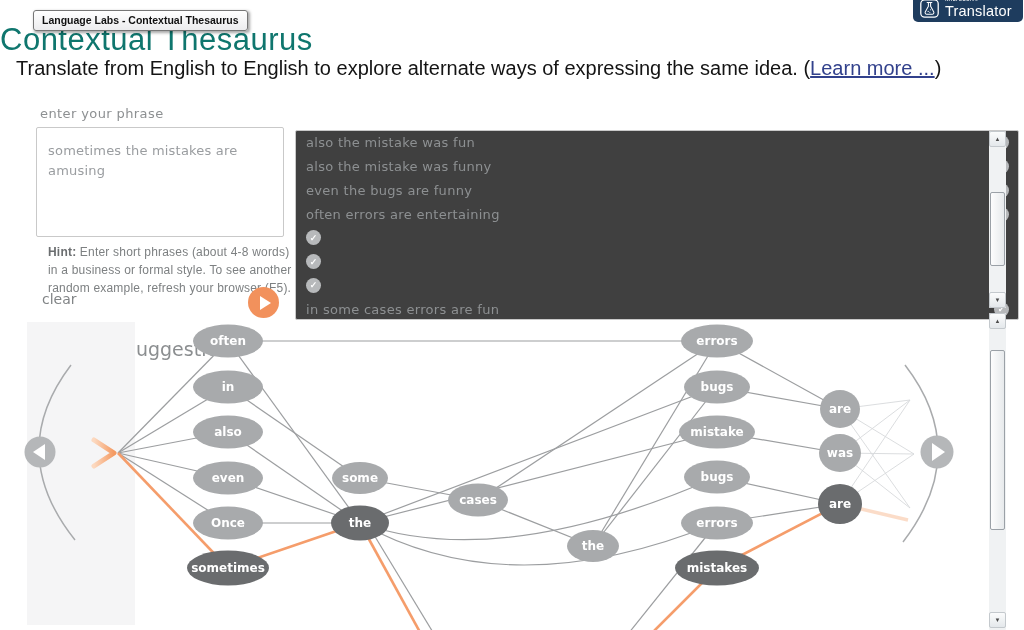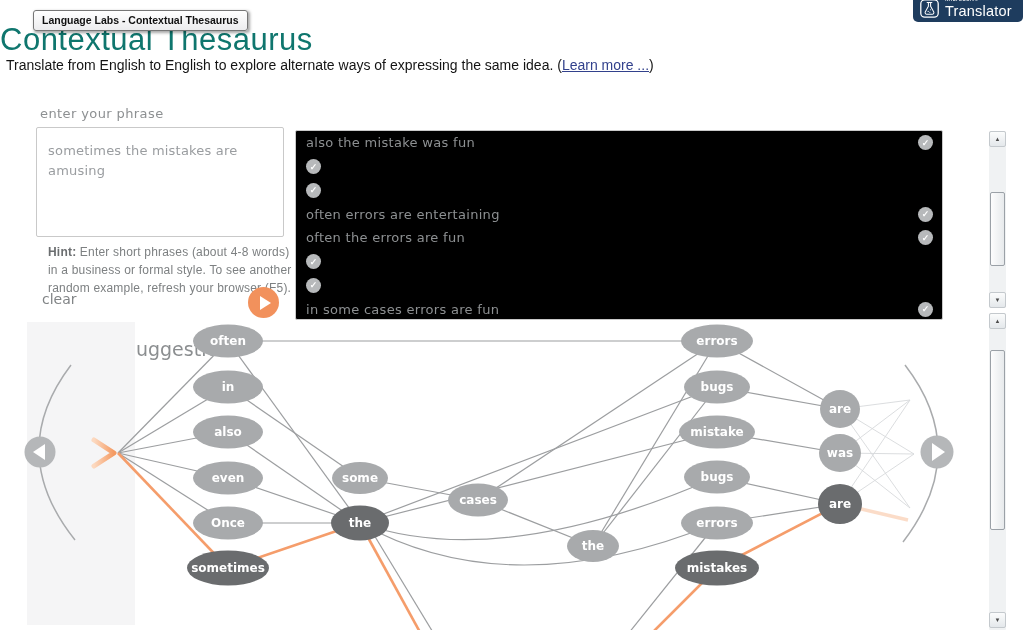--- a/index.html
+++ b/index.html
@@ -10,21 +10,21 @@
   
   .tooltip { left:33px; top:10px; z-index:50; padding:3px 8px 4px 8px;
     background:linear-gradient(180deg,#ffffff,#ececee);
     border:1px solid #767676; border-radius:3px;
     box-shadow:1.5px 1.5px 3px rgba(0,0,0,.35);
     font-size:10.5px; font-weight:bold; color:#111; white-space:nowrap; }
 
   
   .page-title { left:0; top:22px; font-size:31px; font-weight:300; color:#3eb5e6;
     letter-spacing:.5px; z-index:10; }
-  .subtitle { left:6px; top:57px; font-size:14px; color:#141414; }
+  .subtitle { left:16px; top:57px; font-size:20px; color:#141414; }
   .subtitle a { color:#32418c; text-decoration:underline; cursor:pointer; }
 
   
   .logo { left:913px; top:-9px; width:110px; height:31px; border-radius:5px;
     display:flex; align-items:flex-end; padding:4px 8px 4px 7px; gap:6px; }
   .logo .flask { width:19px; height:19px; }
   .logo .words { display:flex; flex-direction:column; line-height:1; color:#fff; }
   .logo .small { font-size:6.5px; letter-spacing:.3px; margin-bottom:1px; }
   .logo .big   { font-size:14.5px; letter-spacing:.2px; }
 
@@ -41,22 +41,22 @@
   .clear-link { left:42px; top:291px; font-family:"DejaVu Sans",sans-serif;
     font-size:14px; color:#818486; cursor:pointer; }
   .sugg-label { left:118px; top:292px; width:122px; text-align:right;
     font-family:"DejaVu Sans",sans-serif; font-size:19px; color:#8b8e90; cursor:pointer;margin-top:46px; }
   .sugg-btn { left:248px; top:287px; width:31px; height:31px; border-radius:50%;
     border:none; cursor:pointer; display:flex; align-items:center; justify-content:center; }
   .sugg-btn .tri { width:0; height:0; border-top:7px solid transparent;
     border-bottom:7px solid transparent; border-left:11px solid #fff; margin-left:3px; }
 
   
-  .sugg-list { left:295px; top:130px; width:648px; height:190px;
-    border:1px solid #c9c9c9; border-radius:2px; background:#000000; overflow:hidden; }
+  .sugg-list { left:295px; top:130px; width:724px; height:190px;
+    border:1px solid #c9c9c9; border-radius:2px; background:#404040; overflow:hidden; }
   .sugg-row { height:23.75px; display:flex; align-items:center; padding:0 9px 0 10px;
     cursor:pointer; }
   .sugg-row .txt { flex:1; font-family:"DejaVu Sans",sans-serif; font-size:13px;
     color:#8d9092; letter-spacing:.3px; }
   .check { width:15px; height:15px; border-radius:50%; background:#b7b9bb;
     color:#fff; font-size:9px; font-weight:bold; display:flex;
     align-items:center; justify-content:center; flex:0 0 15px; }
 
   
   .sbar { width:17px; background:#f0f2f3; border-radius:1px; }
@@ -105,31 +105,32 @@
 <button class="abs sugg-btn" id="sugg-btn" style="background: rgb(242, 145, 92);">
   <span class="tri"></span>
 </button>
 
 <div class="abs sugg-list">
   <div class="sugg-row">
     <span class="txt">also the mistake was fun</span>
     <span class="check">✓</span>
     </div>
   <div class="sugg-row">
-    <span class="check">✓</span>
-    </div>
-  <div class="sugg-row">
+    <span class="txt">also the mistake was funny</span>
+    <span class="check">✓</span>
+    </div>
+  <div class="sugg-row">
+    <span class="txt">even the bugs are funny</span>
     <span class="check">✓</span>
     </div>
   <div class="sugg-row">
     <span class="txt">often errors are entertaining</span>
     <span class="check">✓</span>
     </div>
   <div class="sugg-row">
-    <span class="txt">often the errors are fun</span>
     <span class="check">✓</span>
     </div>
   <div class="sugg-row">
     <span class="check">✓</span>
     </div>
   <div class="sugg-row">
     <span class="check">✓</span>
     </div>
   <div class="sugg-row">
     <span class="txt">in some cases errors are fun</span>

